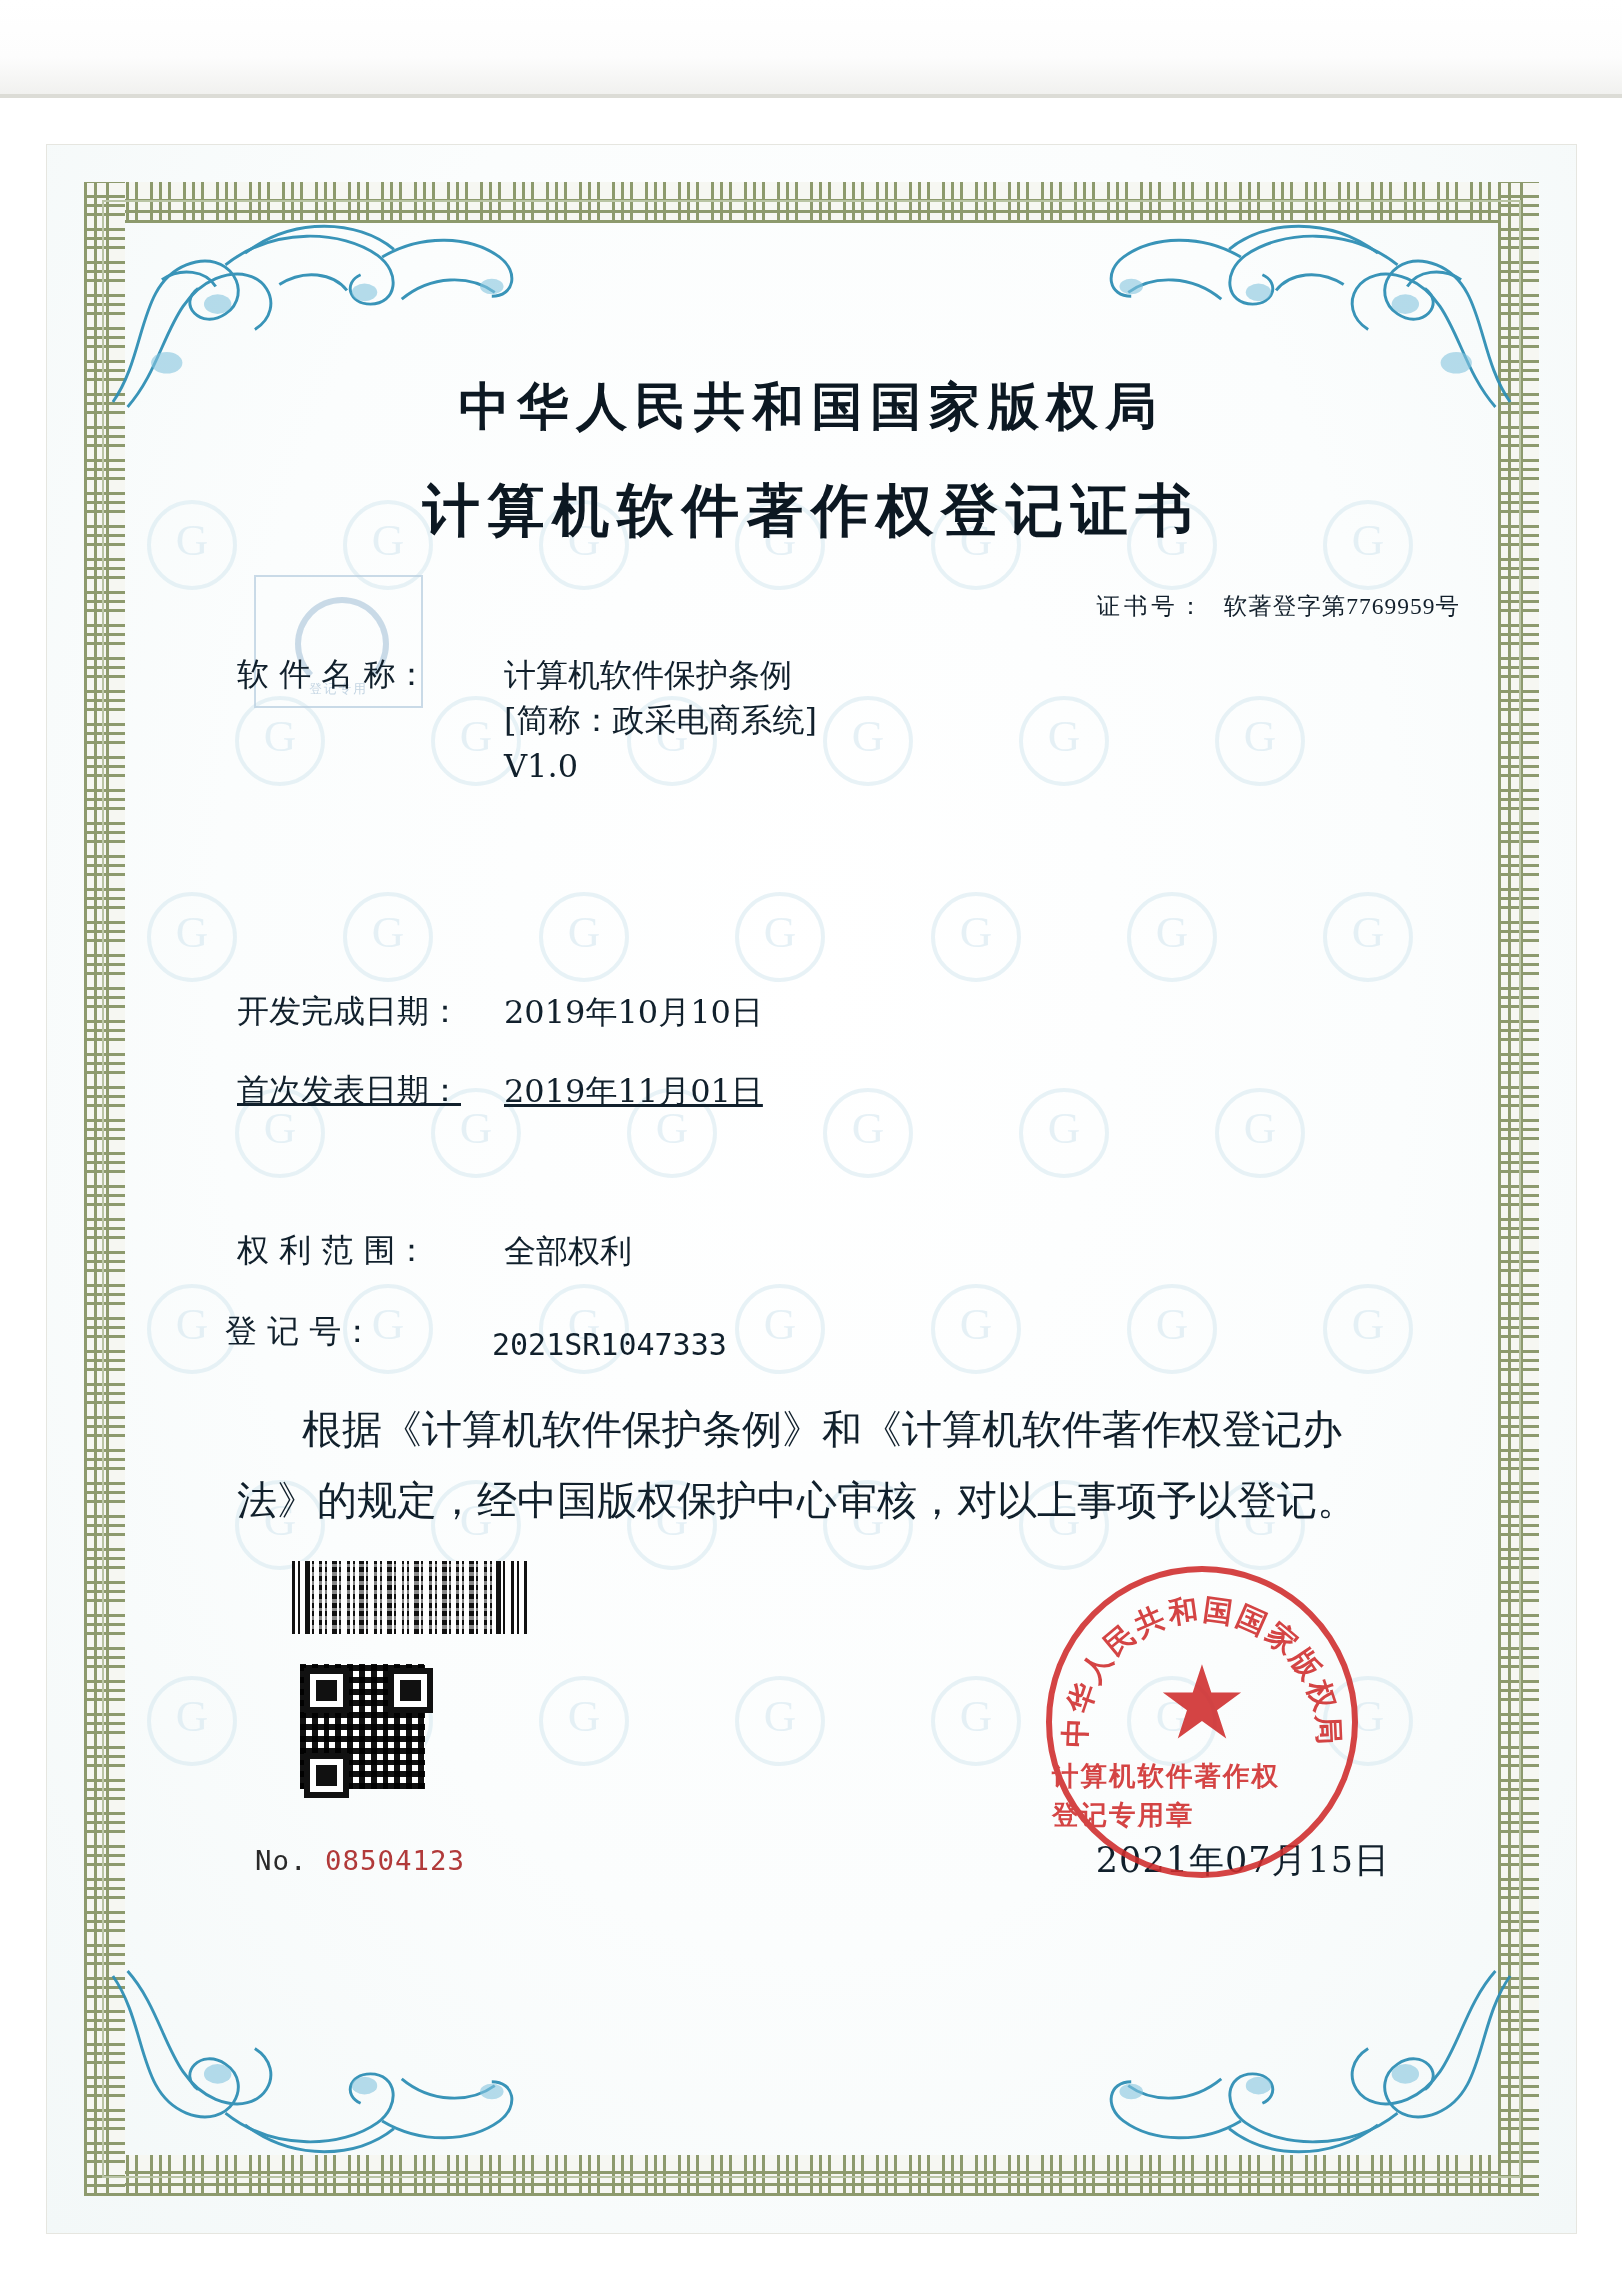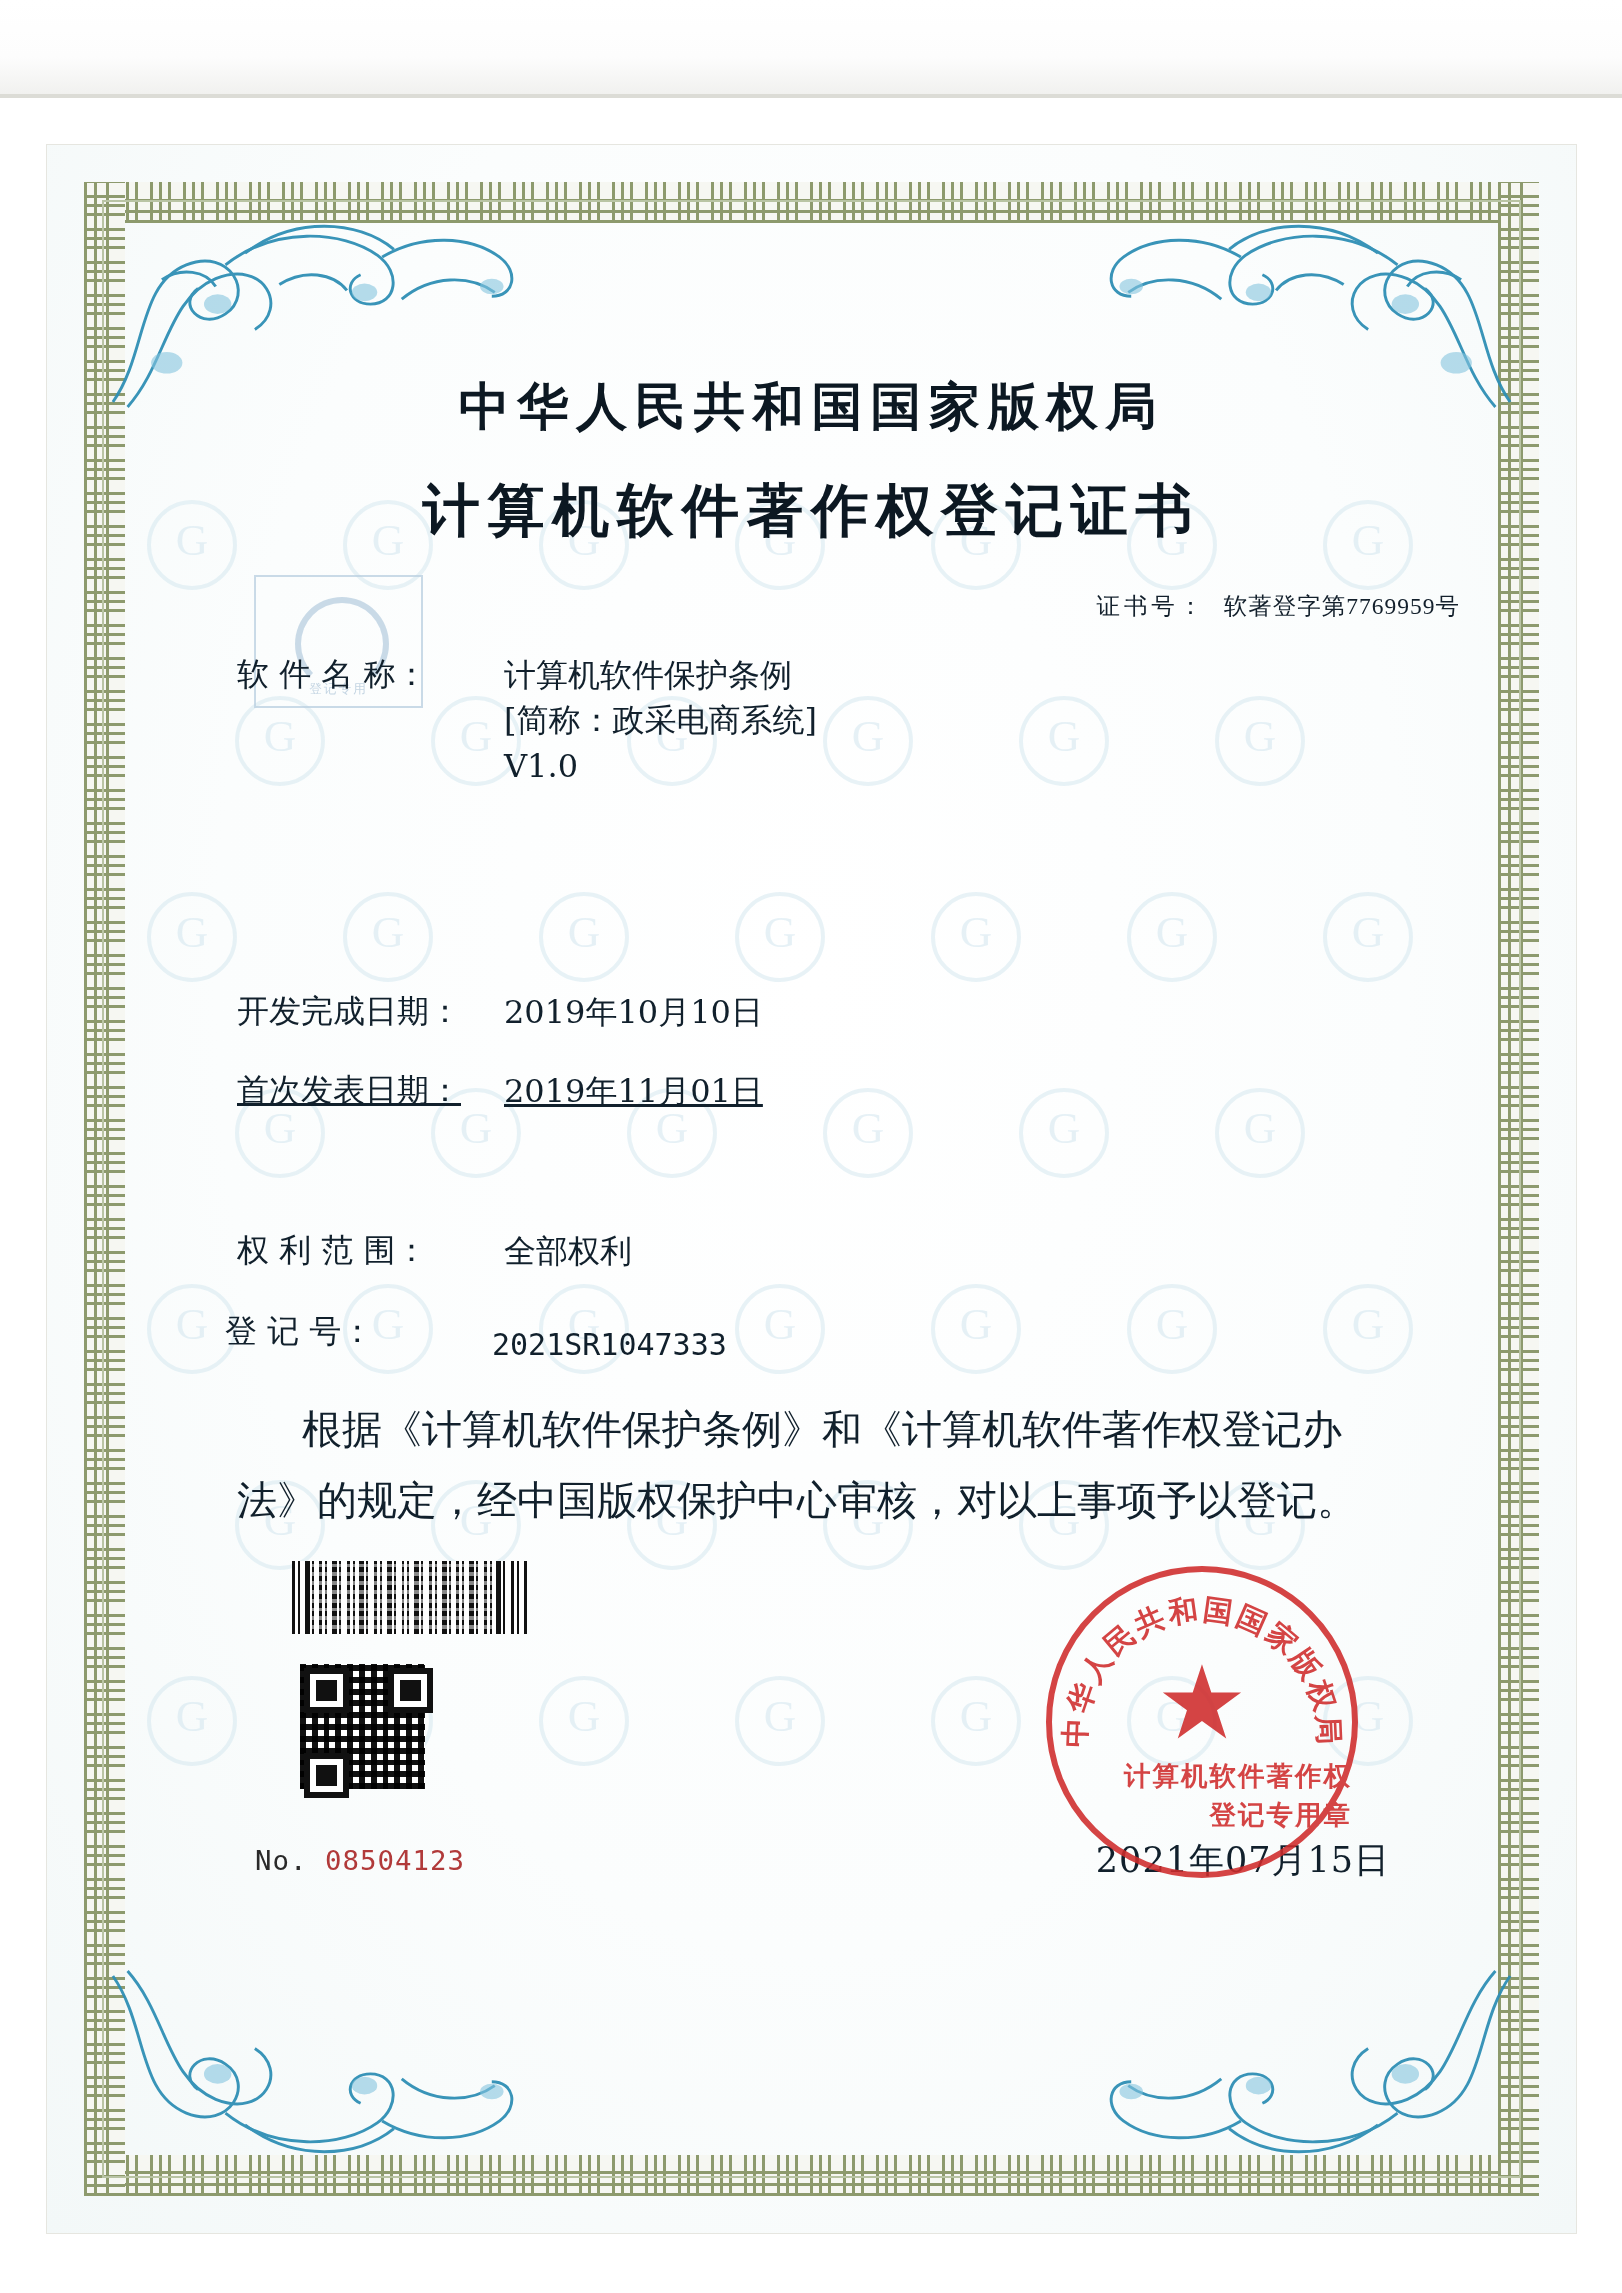--- a/index.html
+++ b/index.html
@@ -348,21 +348,21 @@
     color: #cf2b2b;
   }
   .seal .star span {
     position: absolute;
     transform: translate(-50%,-42%);
     font-size: 102px;
   }
   .seal .l1, .seal .l2 {
     position: absolute;
     left: 0; right: 0;
-    text-align: right;
+    text-align: left;
     font-size: 26.5px;
     letter-spacing: 2px;
     font-weight: 700;
   }
   .seal .l1 { bottom: 78px; }
   .seal .l2 { bottom: 39px; }
 
   .seal-arc-svg {
     position: absolute;
     left: 0; top: 0;

